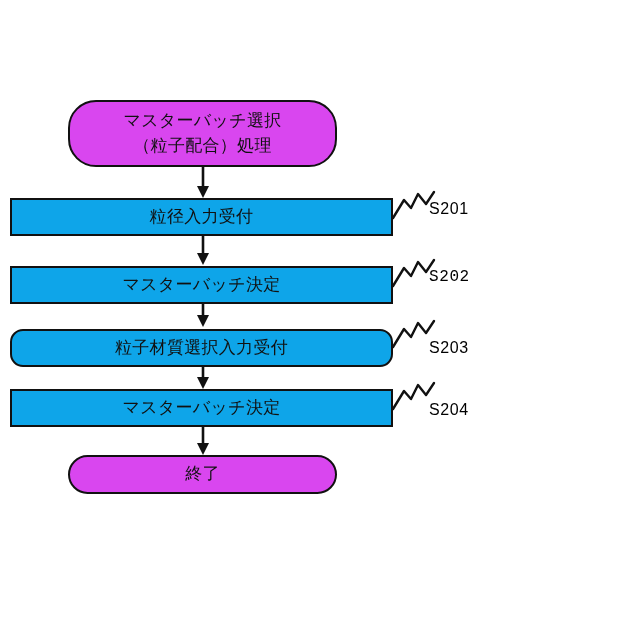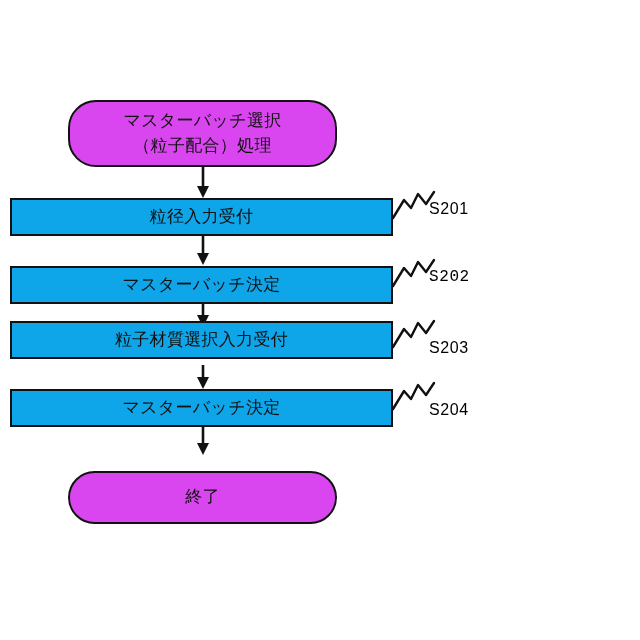--- a/index.html
+++ b/index.html
@@ -52,22 +52,21 @@
     color: #111111;
     letter-spacing: 0.3px;
     white-space: pre-line;
   }
   #node-start {
     top: 100px;
     height: 67px;
   }
   #node-end {
     top: 455px;
-    height: 53px;
-    margin-top: 16px;
+    height: 39px;
   }
   
   .process {
     position: absolute;
     left: 10px;
     width: 383px;
     height: 38px;
     box-sizing: border-box;
     border: 2.6px solid #111111;
     background: #0ea5e9;
@@ -76,21 +75,21 @@
     justify-content: center;
   }
   .process .label {
     font-size: 17px;
     color: #111111;
     letter-spacing: 0.3px;
     line-height: 1.2;
   }
   #node-s201 { top: 198px; }
   #node-s202 { top: 266px; }
-  #node-s203 { top: 321px; }
+  #node-s203 { top: 329px; border-radius: 13px; }
   #node-s204 { top: 389px; font-family: Liberation Serif, serif; }
 
   
   .connector {
     position: absolute;
     left: 186px;
     width: 34px;
     overflow: visible;
   }
   

